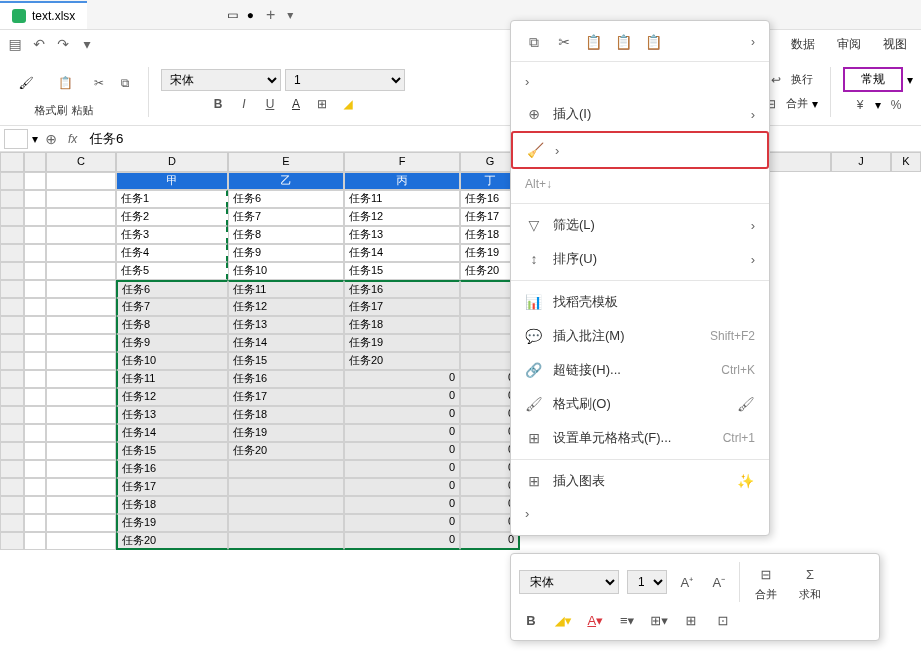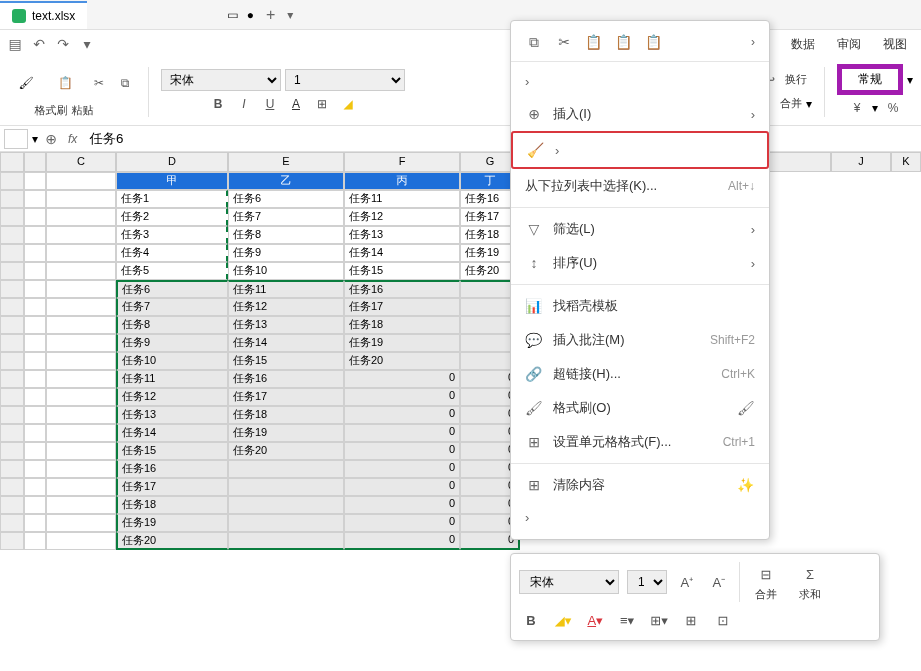--- a/index.html
+++ b/index.html
@@ -24,21 +24,21 @@
 .ribbon { height: 68px; background: #fff; border-bottom: 1px solid #e0e0e0; display: flex; align-items: center; padding: 0 8px; gap: 8px; }
 .ribbon-group { display: flex; flex-direction: column; align-items: center; gap: 2px; }
 .ribbon-row { display: flex; align-items: center; gap: 4px; }
 .ribbon-sep { width: 1px; height: 50px; background: #e0e0e0; margin: 0 4px; }
 .ribbon-label { font-size: 11px; color: #333; }
 .ribbon-btn-lg { width: 36px; height: 36px; display: flex; align-items: center; justify-content: center; }
 .font-select { height: 22px; border: 1px solid #ccc; padding: 0 4px; min-width: 120px; font-size: 12px; }
 .font-size-sel { width: 36px; }
 .ribbon-icon { width: 22px; height: 22px; display: flex; align-items: center; justify-content: center; color: #555; }
 .menu-tab { padding: 4px 8px; color: #333; }
-.style-sel { border: 5px solid #a21caf; padding: 2px 16px; min-width: 48px; }
+.style-sel { border: 2px solid #a21caf; padding: 2px 16px; min-width: 48px; }
 
 
 .formula-bar { height: 26px; display: flex; align-items: center; border-bottom: 1px solid #e0e0e0; padding: 0 4px; gap: 4px; }
 .name-box { width: 24px; padding: 0 4px; border: 1px solid #ccc; height: 20px; }
 .fx { font-style: italic; color: #666; padding: 0 4px; }
 .formula-input { flex: 1; border: none; padding: 0 4px; height: 20px; }
 
 
 .sheet { position: relative; height: 420px; overflow: hidden; }
 .col-headers { display: flex; height: 20px; background: #f5f5f5; }
@@ -398,21 +398,20 @@
   <div class="ctx-row">
     <span class="ctx-icon">⊕</span>
     <span class="ctx-label">插入(I)</span>
     <span class="ctx-chevron">›</span>
   </div>
   <div class="ctx-row ctx-highlight">
     <span class="ctx-icon">🧹</span>
     <span class="ctx-chevron">›</span>
   </div>
   <div class="ctx-row">
-    <span class="ctx-label">从下拉列表中选择(K)...</span>
     <span class="ctx-shortcut">Alt+↓</span>
   </div>
   <div class="ctx-sep"></div>
   <div class="ctx-row">
     <span class="ctx-icon">▽</span>
     <span class="ctx-label">筛选(L)</span>
     <span class="ctx-chevron">›</span>
   </div>
   <div class="ctx-row">
     <span class="ctx-icon">↕</span>
@@ -440,21 +439,21 @@
     <span class="ctx-icon">🖌</span>
   </div>
   <div class="ctx-row">
     <span class="ctx-icon">⊞</span>
     <span class="ctx-label">设置单元格格式(F)...</span>
     <span class="ctx-shortcut">Ctrl+1</span>
   </div>
   <div class="ctx-sep"></div>
   <div class="ctx-row">
     <span class="ctx-icon">⊞</span>
-    <span class="ctx-label">清除内容</span>
+    <span class="ctx-label">插入图表</span>
     <span class="ctx-icon">✨</span>
   </div>
   <div class="ctx-row">
     <span class="ctx-chevron">›</span>
   </div>
 </div>
 
 <div class="mini-toolbar">
   <div class="mt-row">
     <select class="mt-sel mt-font"><option>宋体</option></select>

